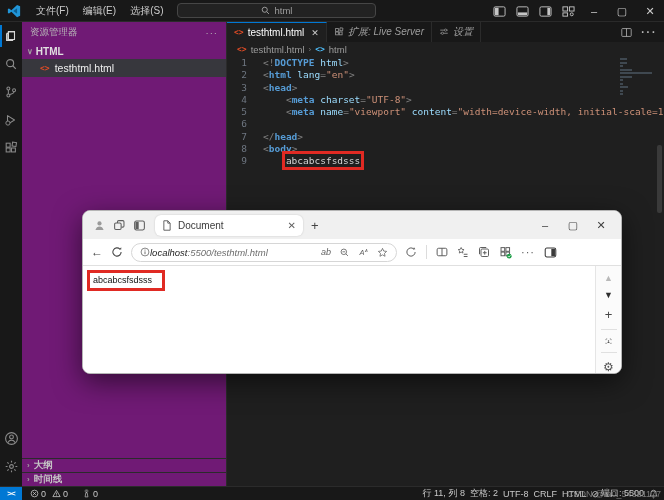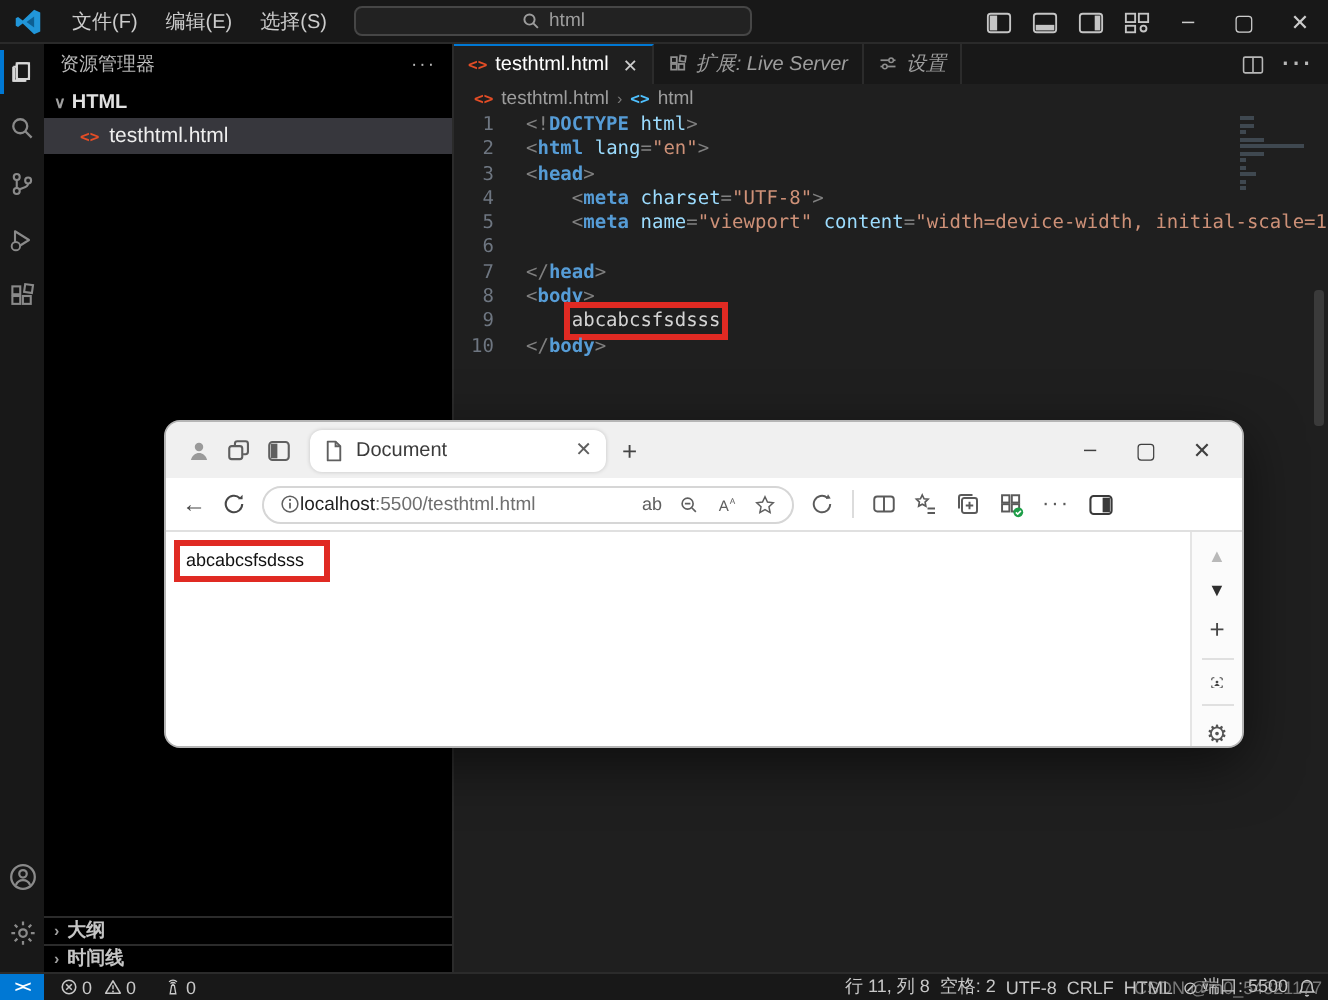--- a/index.html
+++ b/index.html
@@ -24,21 +24,21 @@
     color:#cccccc; font-size:11px; }
 
   
   .main { position:absolute; left:0; top:22px; width:664px; height:464px; display:flex; }
   .activitybar { width:22px; background:#181818; display:flex; flex-direction:column;
     align-items:center; flex:none; }
   .ab-ic { width:22px; height:28px; display:flex; align-items:center; justify-content:center; position:relative; }
   .ab-ic.active::before { content:""; position:absolute; left:0; top:3px; bottom:3px; width:2px; background:#0078d4; }
   .ab-spacer { flex:1; }
 
-  .sidebar { width:205px; background:#000000; border-right:1px solid #2b2b2b;
+  .sidebar { width:205px; background:#701a75; border-right:1px solid #2b2b2b;
     display:flex; flex-direction:column; flex:none; color:#cccccc; }
   .sb-header { height:21px; display:flex; align-items:center; padding:0 8px; font-size:9.5px; color:#b8b8b8; }
   .sb-header .dots { margin-left:auto; color:#b8b8b8; letter-spacing:1px; }
   .sb-folder { height:16px; display:flex; align-items:center; padding-left:5px; gap:3px;
     font-size:10px; font-weight:bold; color:#e0e0e0; }
   .sb-file { height:18px; display:flex; align-items:center; padding-left:18px; gap:5px;
     font-size:10.5px; background:#37373d; color:#eeeeee; }
   .html-glyph { font-family:"DejaVu Sans Mono", monospace; font-weight:bold; font-size:8px; color:#e44d26; }
   .sb-bottom { margin-top:auto; }
   .sb-sec { height:14px; border-top:1px solid #2b2b2b; display:flex; align-items:center;
@@ -95,21 +95,21 @@
     box-shadow:0 0 2px rgba(0,0,0,0.18); }
   .br-tab .close { margin-left:auto; color:#5f5f5f; font-size:10px; }
   .br-newtab { margin-left:8px; color:#444444; font-size:13px; }
   .br-controls { margin-left:auto; display:flex; }
   .br-wbtn { width:28px; height:26px; display:flex; align-items:center; justify-content:center;
     color:#404040; font-size:11px; }
   .br-toolbar { height:27px; background:#ffffff; border-bottom:1px solid #e0e0e0;
     display:flex; align-items:center; padding:0 8px; gap:8px; flex:none; }
   .br-nav { color:#474747; font-size:12px; }
   .addr-pill { width:266px; height:19px; border:1px solid #d6d6d6; border-radius:10px;
-    display:flex; align-items:center; gap:0; padding:0 8px; font-size:9.5px; }
+    display:flex; align-items:center; gap:0; padding:0 8px; font-size:9.5px;font-style:italic; }
   .addr-host { color:#1f1f1f; }
   .addr-path { color:#6f6f6f; }
   .pill-icons { margin-left:auto; display:flex; gap:8px; align-items:center; color:#5f5f5f; font-size:9px; }
   .tb-icons { display:flex; align-items:center; gap:9px; color:#5a5a5a; }
   .tb-sep { width:1px; height:14px; background:#dcdcdc; }
   .br-body { flex:1; display:flex; min-height:0; }
   .br-page { flex:1; background:#ffffff; padding:4px; font-size:9px; color:#111111; }
   .page-box { display:inline-block; border:3px solid #e02a23; padding:2px 10px 3px 3px; }
   .br-side { width:26px; background:#fbfbfb; border-left:1px solid #e5e5e5;
     display:flex; flex-direction:column; align-items:center; padding-top:8px; gap:8px; flex:none; }
@@ -291,21 +291,20 @@
         <div>
             <div class="code-line"><span class="ln">1</span><span class="lt"><span class="tk-p">&lt;!</span><span class="tk-t">DOCTYPE</span><span class="tk-a"> html</span><span class="tk-p">&gt;</span></span></div>
             <div class="code-line"><span class="ln">2</span><span class="lt"><span class="tk-p">&lt;</span><span class="tk-t">html</span><span class="tk-x"> </span><span class="tk-a">lang</span><span class="tk-p">=</span><span class="tk-s">"en"</span><span class="tk-p">&gt;</span></span></div>
             <div class="code-line"><span class="ln">3</span><span class="lt"><span class="tk-p">&lt;</span><span class="tk-t">head</span><span class="tk-p">&gt;</span></span></div>
             <div class="code-line"><span class="ln">4</span><span class="lt"><span class="tk-x">    </span><span class="tk-p">&lt;</span><span class="tk-t">meta</span><span class="tk-x"> </span><span class="tk-a">charset</span><span class="tk-p">=</span><span class="tk-s">"UTF-8"</span><span class="tk-p">&gt;</span></span></div>
             <div class="code-line"><span class="ln">5</span><span class="lt"><span class="tk-x">    </span><span class="tk-p">&lt;</span><span class="tk-t">meta</span><span class="tk-x"> </span><span class="tk-a">name</span><span class="tk-p">=</span><span class="tk-s">"viewport"</span><span class="tk-x"> </span><span class="tk-a">content</span><span class="tk-p">=</span><span class="tk-s">"width=device-width, initial-scale=1.0"</span></span></div>
             <div class="code-line"><span class="ln">6</span></div>
             <div class="code-line"><span class="ln">7</span><span class="lt"><span class="tk-p">&lt;/</span><span class="tk-t">head</span><span class="tk-p">&gt;</span></span></div>
             <div class="code-line"><span class="ln">8</span><span class="lt"><span class="tk-p">&lt;</span><span class="tk-t">body</span><span class="tk-p">&gt;</span></span></div>
             <div class="code-line"><span class="ln">9</span><span class="lt"><span class="tk-x">    </span><span class="tk-boxed">abcabcsfsdsss</span></span></div>
-            <div class="code-line"><span class="ln">10</span><span class="lt"><span class="tk-p">&lt;/</span><span class="tk-t">body</span><span class="tk-p">&gt;</span></span></div>
           </div>
         <div class="minimap">
             <div class="mm-bar" style="width: 6.75px;"></div>
             <div class="mm-bar" style="width: 7.2px;"></div>
             <div class="mm-bar" style="width: 2.7px;"></div>
             <div class="mm-bar" style="width: 11.7px;"></div>
             <div class="mm-bar" style="width: 32px;"></div>
             <div class="mm-bar" style="width: 12.15px;"></div>
             <div class="mm-bar" style="width: 3.15px;"></div>
             <div class="mm-bar" style="width: 2.7px;"></div>

